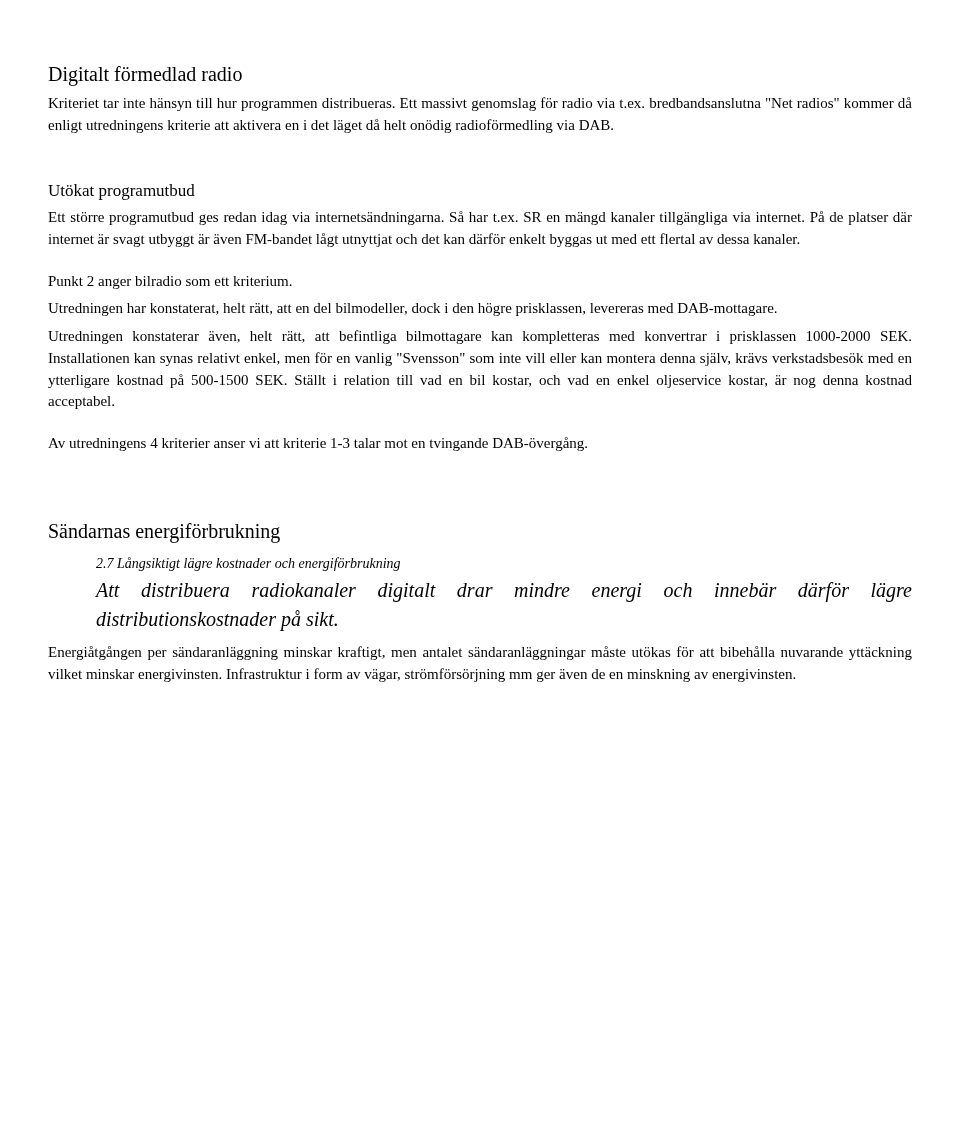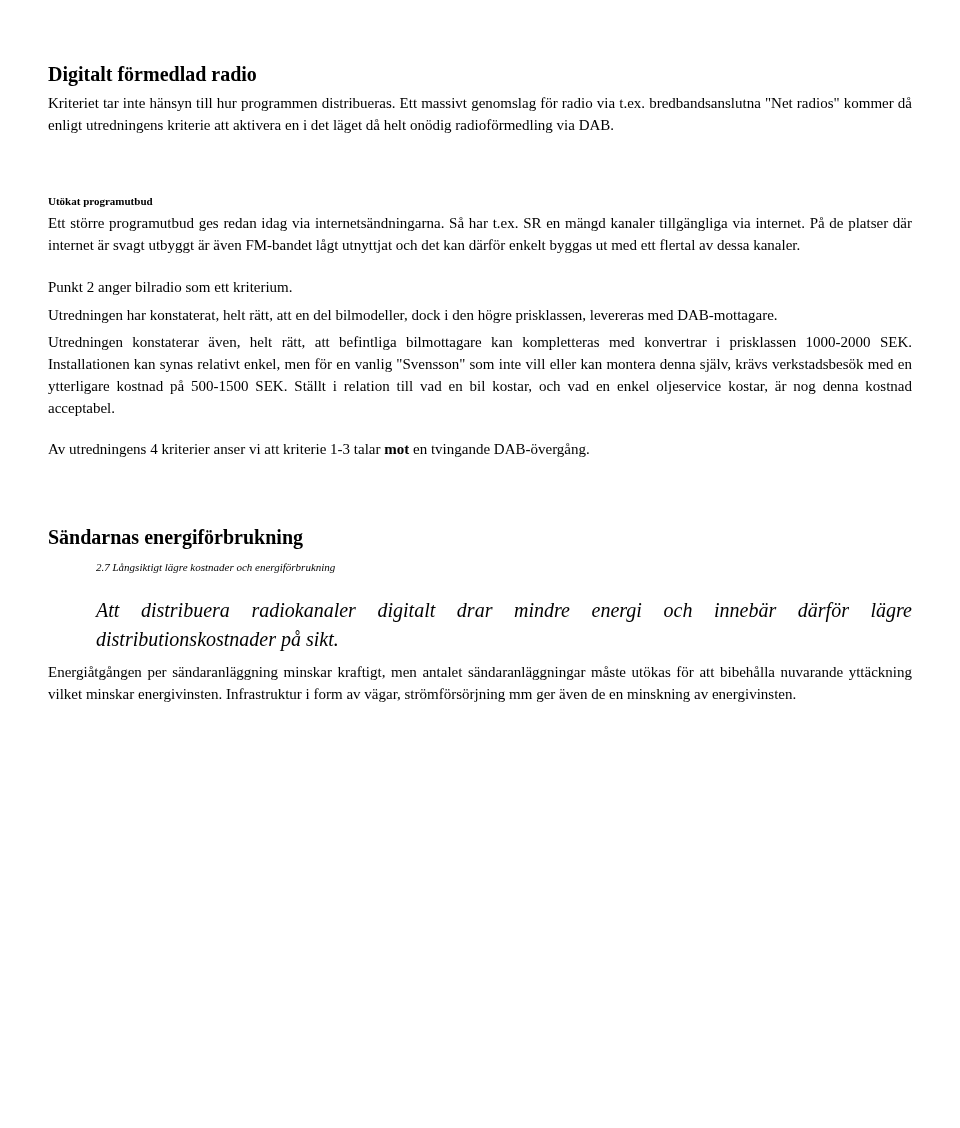--- a/index.html
+++ b/index.html
@@ -11,52 +11,52 @@
       background: #fff;
       color: #000;
       font-family: "Times New Roman", Times, serif;
       font-size: 15px;
       line-height: 1.45;
       padding: 32px 48px 40px 48px;
       width: 960px;
     }
     .section-heading {
       font-size: 20px;
-      font-weight: bold;
+      font-weight: normal;
       margin-top: 28px;
       margin-bottom: 4px;
     }
     .sub-heading {
-      font-size: 11px;
-      font-weight: bold;
-      margin-top: 37px;
+      font-size: 17px;
+      font-weight: normal;
+      margin-top: 22px;
       margin-bottom: 4px;
     }
     p {
       margin-bottom: 6px;
       text-align: justify;
     }
     .italic-block {
       font-style: italic;
       margin-left: 48px;
       margin-top: 8px;
       margin-bottom: 8px;
     }
     .italic-block .sub-italic-heading {
       font-style: italic;
-      font-size: 11px;
-      margin-bottom: 20px;
+      font-size: 14px;
+      margin-bottom: 2px;
     }
     .italic-block .sub-italic-body {
       font-style: italic;
       font-size: 20px;
       text-align: justify;
     }
     strong {
-      font-weight: bold;
+      font-weight: normal;
     }
     .spacer {
       height: 14px;
     }
   </style>
 </head>
 <body>
 
 <div>
 

